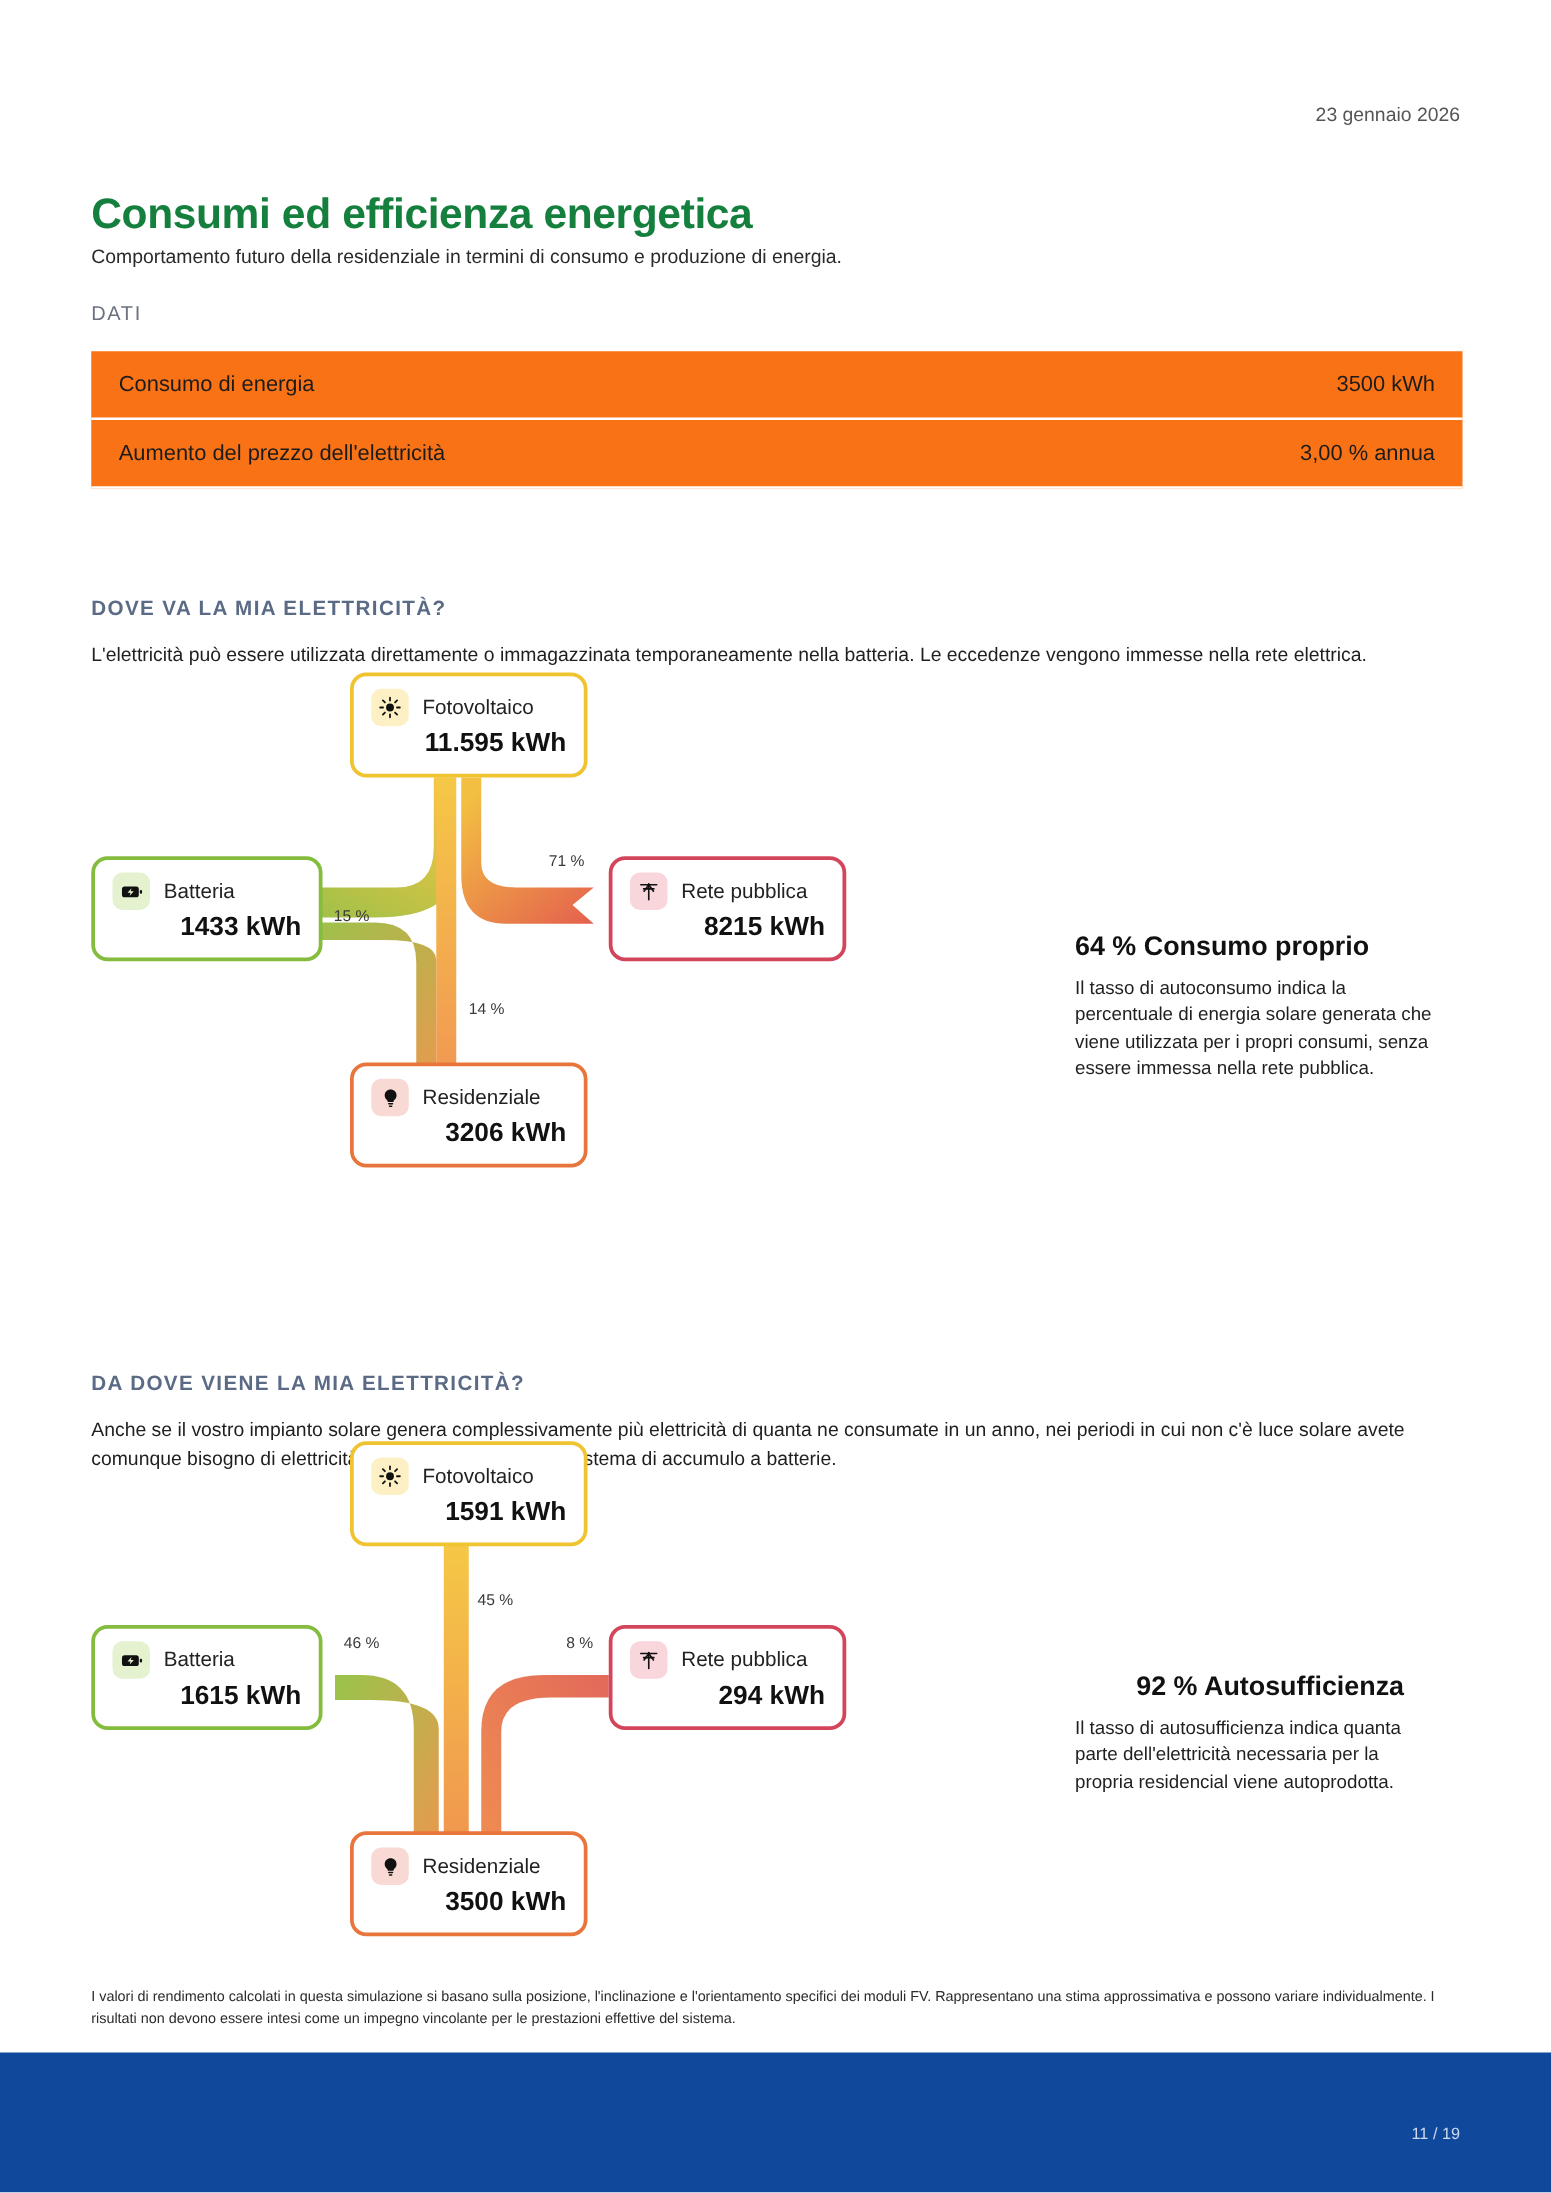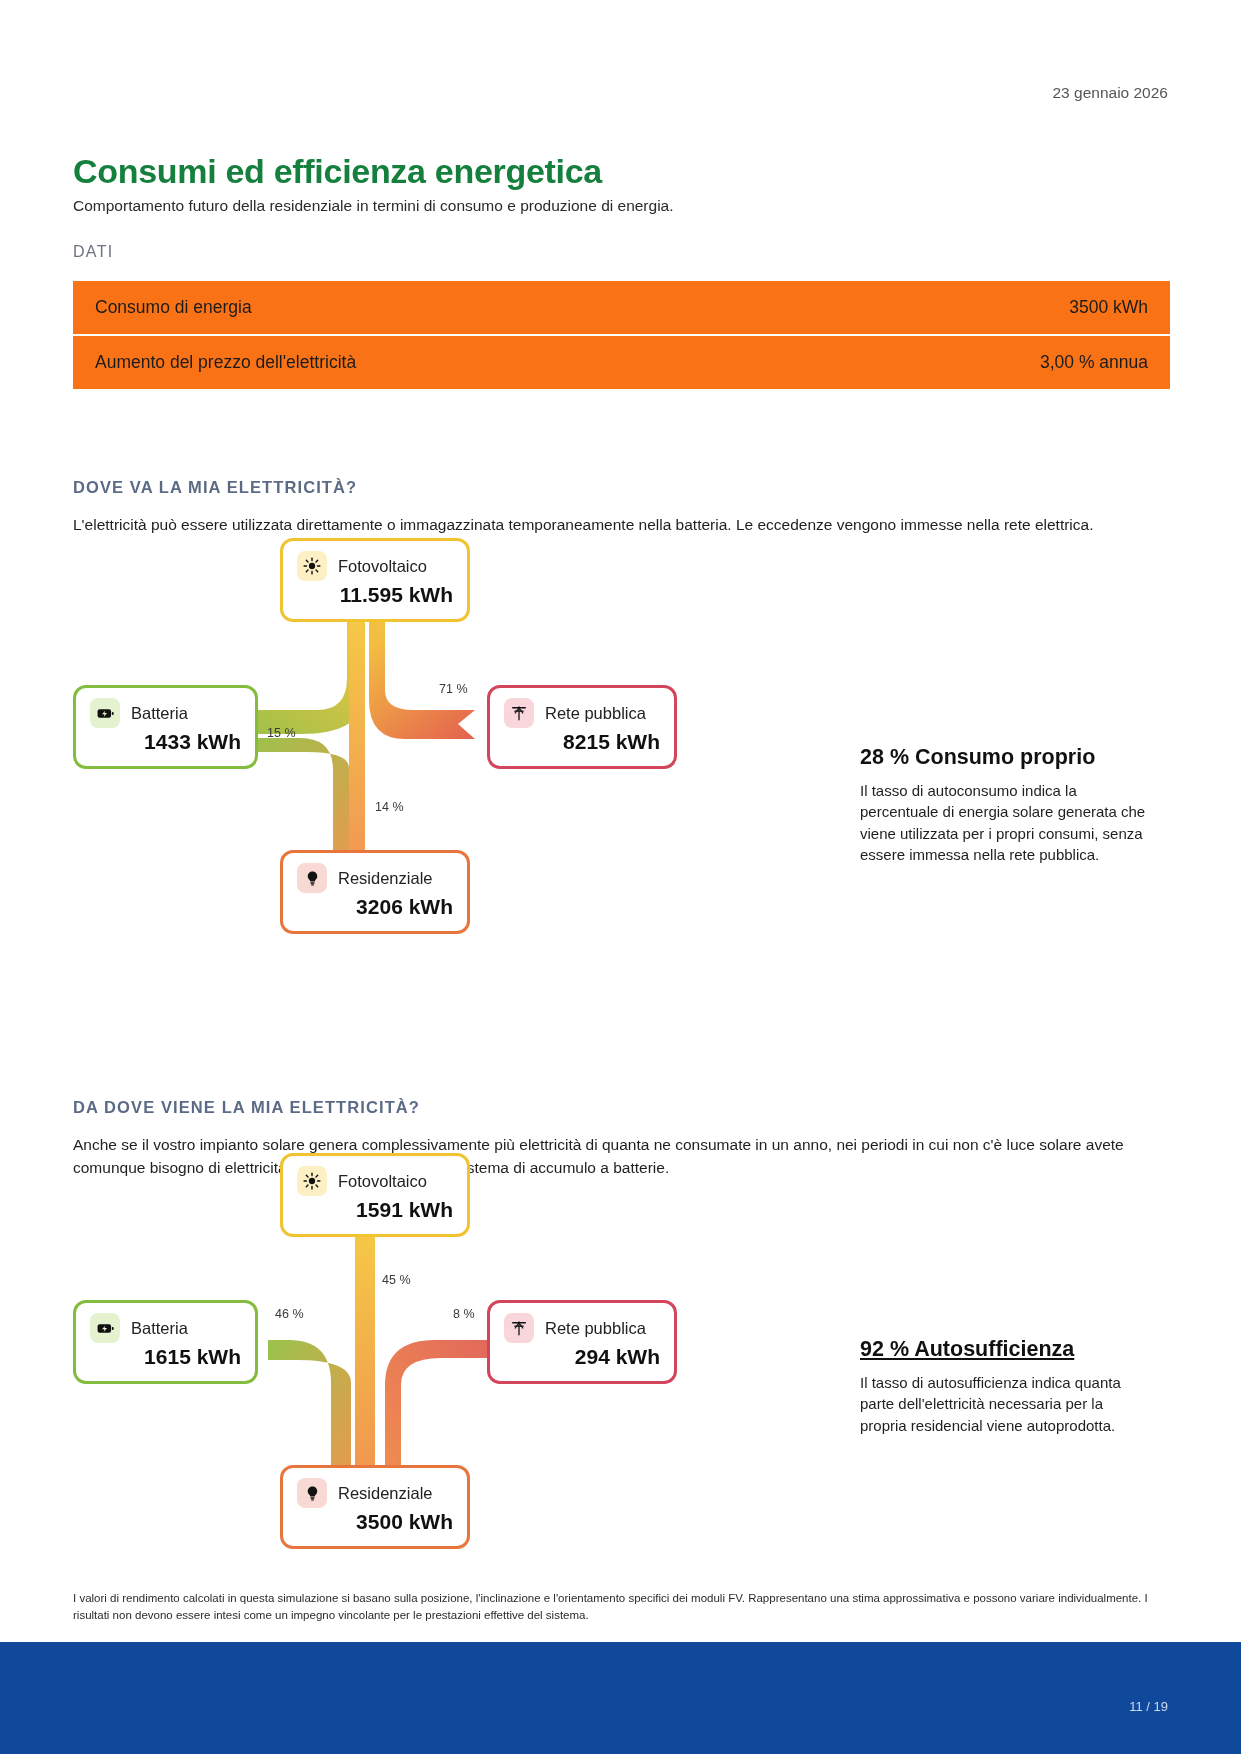--- a/index.html
+++ b/index.html
@@ -238,21 +238,21 @@
         <span class="nm">Residenziale</span>
       </div>
       <div class="val">3206 kWh</div>
     </div>
 
     <div class="flow-pct" style="left:192px; top:82px;margin-top:44px;">15 %</div>
     <div class="flow-pct" style="left:364px; top:82px;">71 %</div>
     <div class="flow-pct" style="left:300px; top:200px;">14 %</div>
   </div>
 
-  <div class="side-head" style="left:860px; top:745px;">28 % Consumo proprio</div>
+  <div class="side-head" style="left:860px; top:745px;">64 % Consumo proprio</div>
   <div class="side-body" style="left:860px; top:780px;">Il tasso di autoconsumo indica la percentuale di energia solare generata che viene utilizzata per i propri consumi, senza essere immessa nella rete pubblica.</div>
 
   <div class="sec-head" style="top:1098px;">DA DOVE VIENE LA MIA ELETTRICITÀ?</div>
   <div class="sec-body" style="top:1133px;">Anche se il vostro impianto solare genera complessivamente più elettricità di quanta ne consumate in un anno, nei periodi in cui non c'è luce solare avete comunque bisogno di elettricità dalla rete, nonostante il sistema di accumulo a batterie.</div>
 
   <div class="sankey" style="left:75px; top:1215px; width:700px; height:430px;">
     <svg width="700" height="430" viewBox="0 0 700 430">
       <defs>
         <linearGradient id="gbat2" x1="0.8" y1="0" x2="0" y2="1">
           <stop offset="0%" stop-color="#f3c542"></stop>
@@ -347,21 +347,21 @@
         <span class="nm">Residenziale</span>
       </div>
       <div class="val">3500 kWh</div>
     </div>
 
     <div class="flow-pct" style="left:200px; top:92px;">46 %</div>
     <div class="flow-pct" style="left:378px; top:92px;">8 %</div>
     <div class="flow-pct" style="left:307px; top:58px;">45 %</div>
   </div>
 
-  <div class="side-head" style="left:860px; top:1337px;text-decoration:underline;">92 % Autosufficienza</div>
+  <div class="side-head" style="left:909px; top:1337px;">92 % Autosufficienza</div>
   <div class="side-body" style="left:860px; top:1372px;">Il tasso di autosufficienza indica quanta parte dell'elettricità necessaria per la propria residencial viene autoprodotta.</div>
 
   <div class="disclaimer">I valori di rendimento calcolati in questa simulazione si basano sulla posizione, l'inclinazione e l'orientamento specifici dei moduli FV. Rappresentano una stima approssimativa e possono variare individualmente. I risultati non devono essere intesi come un impegno vincolante per le prestazioni effettive del sistema.</div>
 
   <div class="footer-bar"></div>
   <div class="footer-page">11 / 19</div>
 
 </div>
 
 </body></html>

